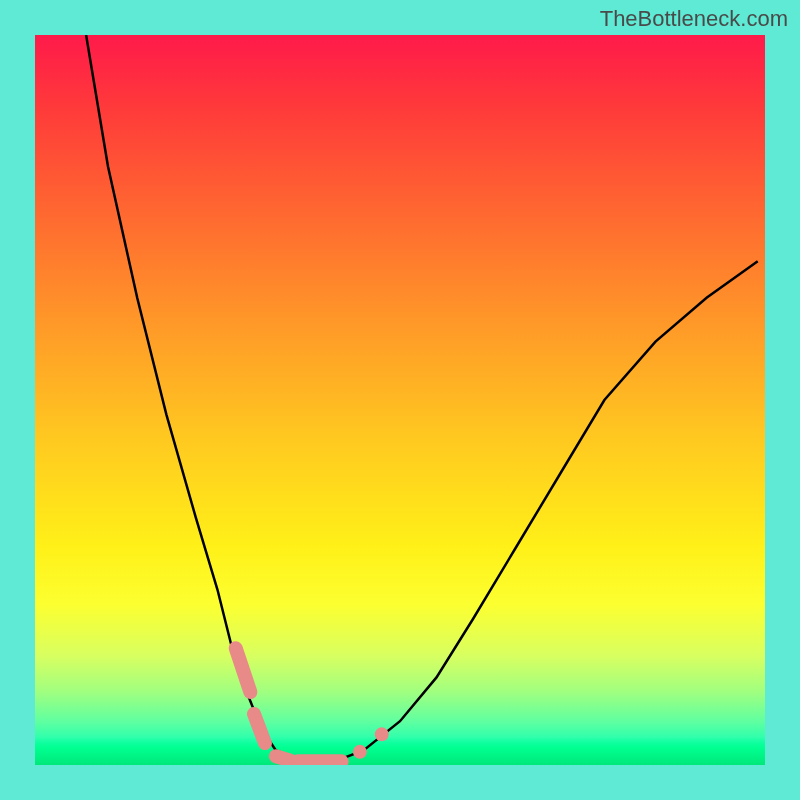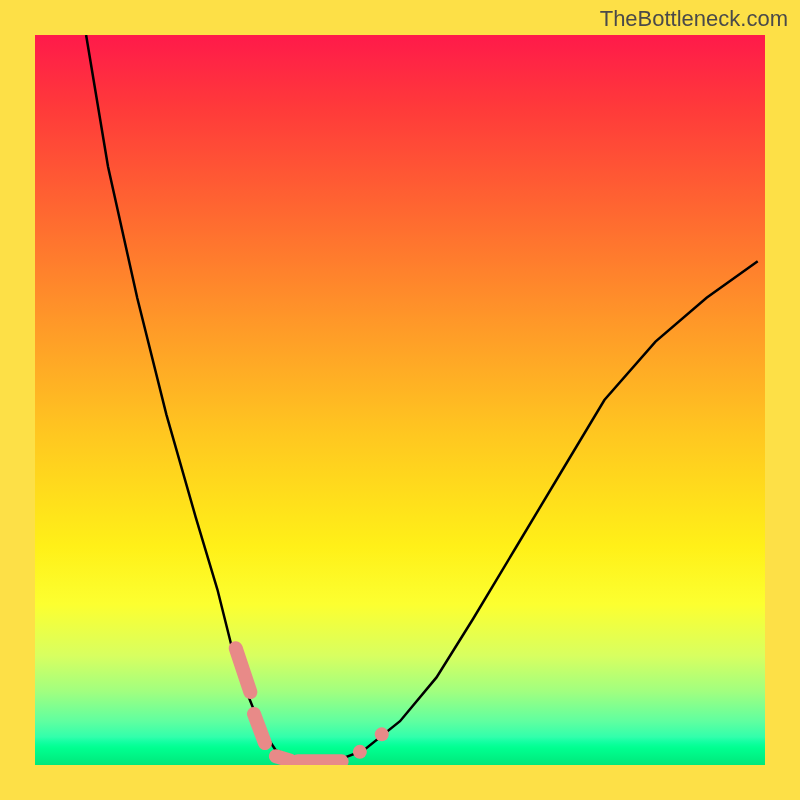--- a/index.html
+++ b/index.html
@@ -6,21 +6,21 @@
     margin: 0;
     padding: 0;
     width: 800px;
     height: 800px;
     overflow: hidden;
     font-family: Arial, sans-serif;
   }
   .outer-frame {
     width: 800px;
     height: 800px;
-    background: #fde047;
+    background: #5eead4;
     position: relative;
   }
   .watermark {
     position: absolute;
     top: 6px;
     right: 12px;
     color: #4a4a4a;
     font-size: 22px;
     font-weight: 500;
     z-index: 10;

